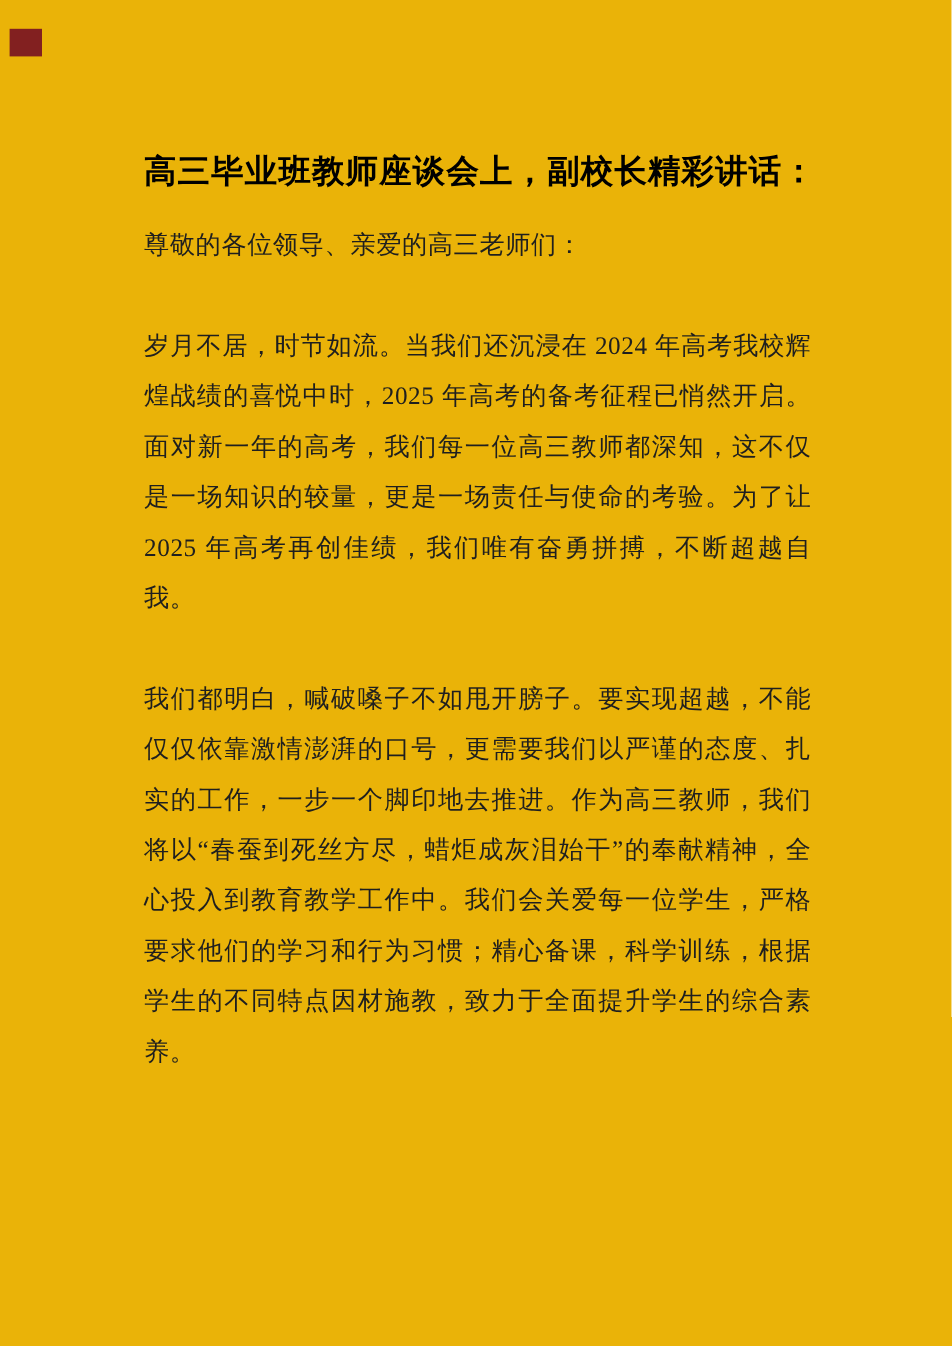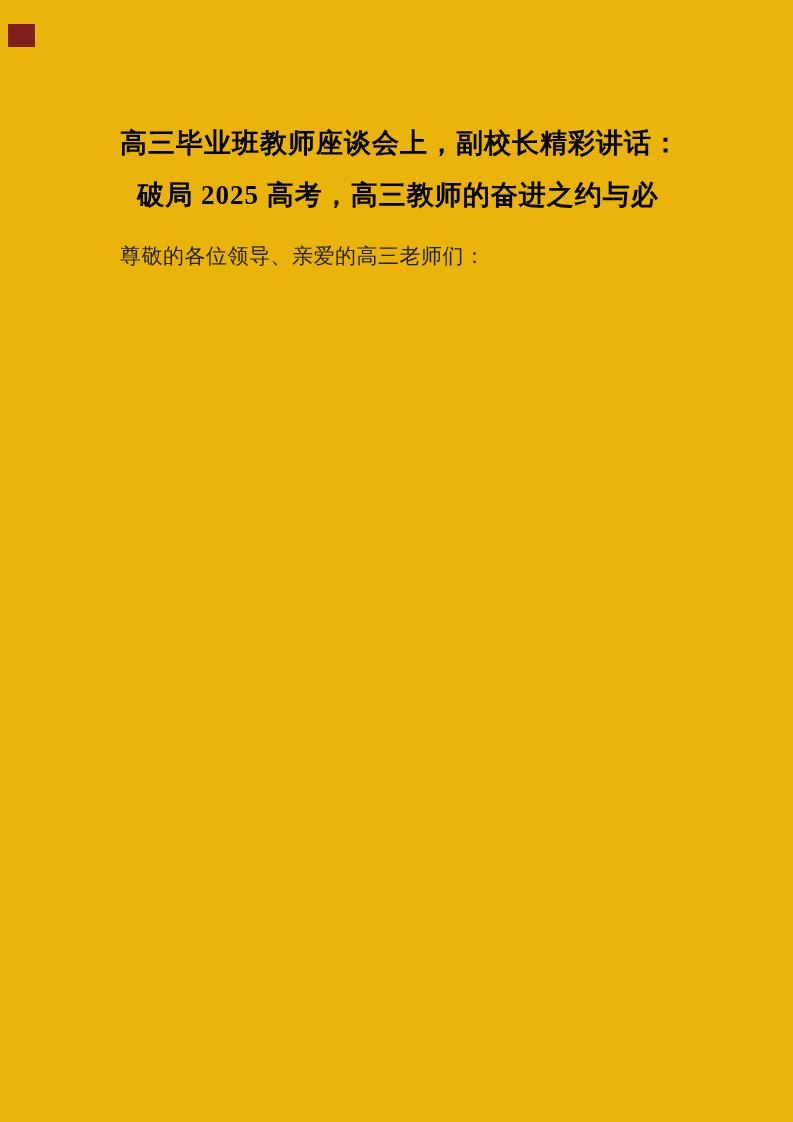--- a/index.html
+++ b/index.html
@@ -60,23 +60,24 @@
 <body>
 
 <div class="page">
 
   <div class="corner-mark"></div>
 
   <div class="content">
 
     <h1 class="doc-title">
       <div class="title-line">高三毕业班教师座谈会上，副校长精彩讲话：</div>
-      <div class="title-line">破局 2025 高考，高三教师的奋进之约与必</div>
     </h1>
 
     <p class="para first">尊敬的各位领导、亲爱的高三老师们：</p>
 
 
+    <p class="para justify">岁月不居，时节如流。当我们还沉浸在 2024 年高考我校辉煌战绩的喜悦中时，2025 年高考的备考征程已悄然开启。面对新一年的高考，我们每一位高三教师都深知，这不仅是一场知识的较量，更是一场责任与使命的考验。为了让 2025 年高考再创佳绩，我们唯有奋勇拼搏，不断超越自我。</p>
 
+    <p class="para justify">我们都明白，喊破嗓子不如甩开膀子。要实现超越，不能仅仅依靠激情澎湃的口号，更需要我们以严谨的态度、扎实的工作，一步一个脚印地去推进。作为高三教师，我们将以“春蚕到死丝方尽，蜡炬成灰泪始干”的奉献精神，全心投入到教育教学工作中。我们会关爱每一位学生，严格要求他们的学习和行为习惯；精心备课，科学训练，根据学生的不同特点因材施教，致力于全面提升学生的综合素养。</p>
 
   </div>
 
 </div>
 
 </body></html>

